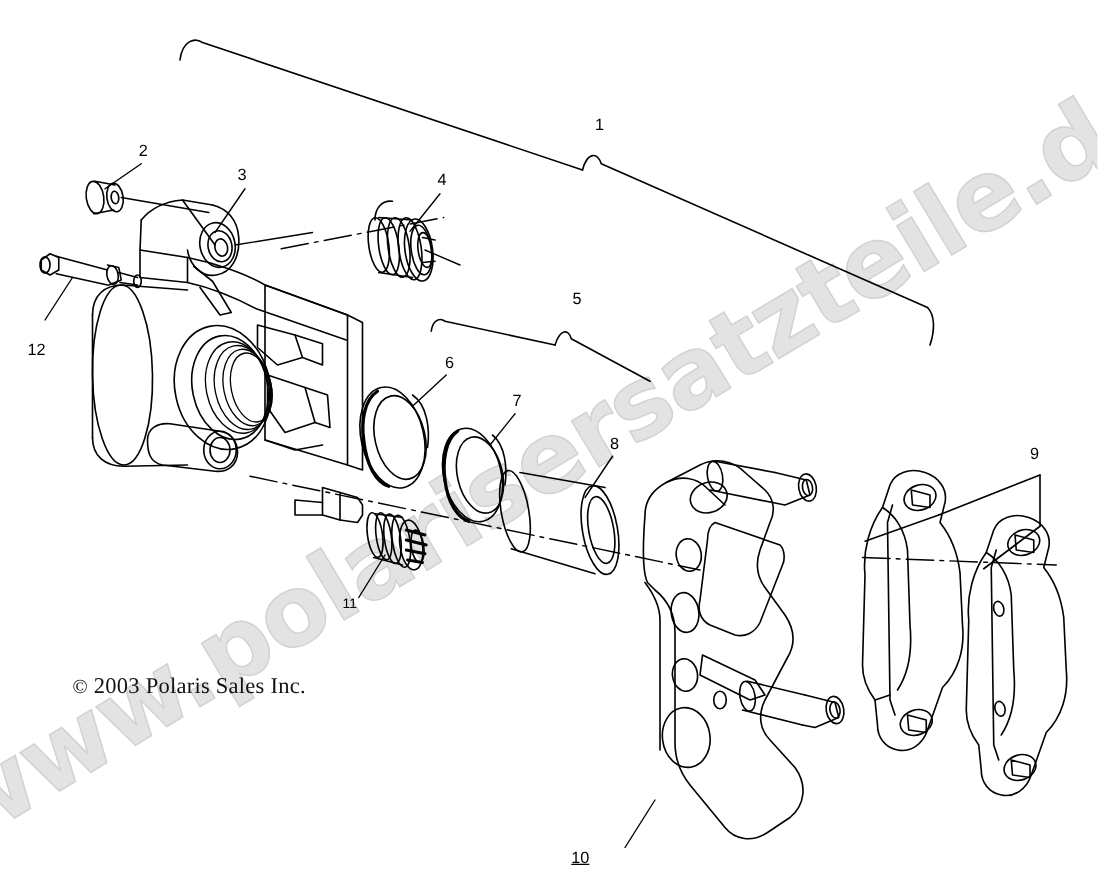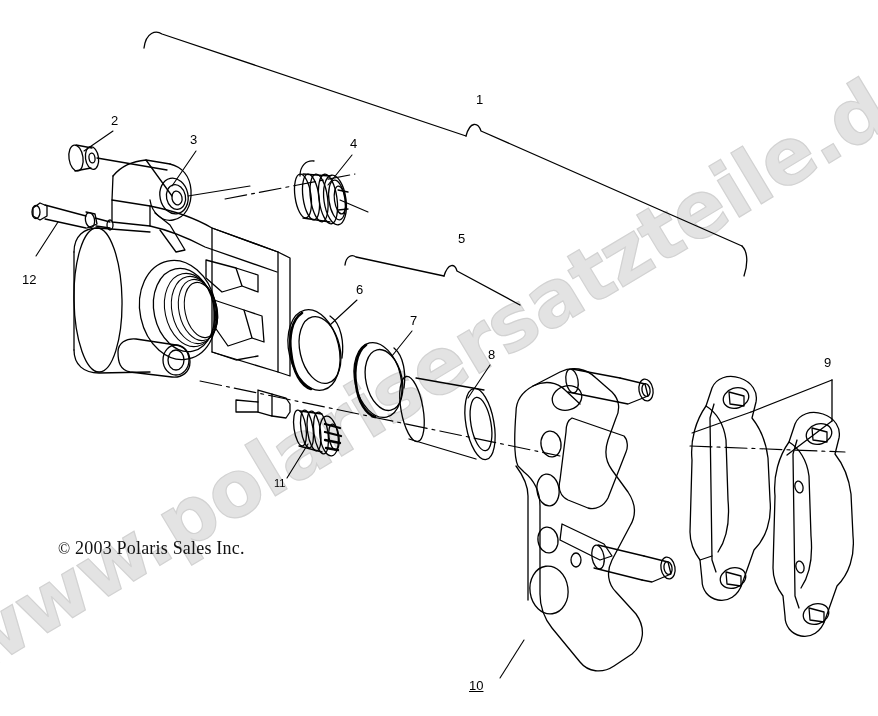--- a/index.html
+++ b/index.html
@@ -301,21 +301,21 @@
   <div class="callout" style="left:458px; top:232px;">5</div>
 
   <div class="callout" style="left:356px; top:283px;">6</div>
 
   <div class="callout" style="left:410px; top:314px;">7</div>
 
   <div class="callout" style="left:488px; top:348px;">8</div>
 
   <div class="callout" style="left:824px; top:356px;">9</div>
 
-  <div class="callout" style="left:469px; top:679px;text-decoration:underline;">10</div>
+  <div class="callout" style="left:457px; top:679px;text-decoration:underline;">10</div>
 
   <div class="callout sm" style="left:274px; top:478px;text-align:center;">11</div>
 
   <div class="callout" style="left:22px; top:273px;">12</div>
 
   <div class="copy">
     <span class="csym">©</span>
     <span>2003 Polaris Sales Inc.</span>
   </div>
 

